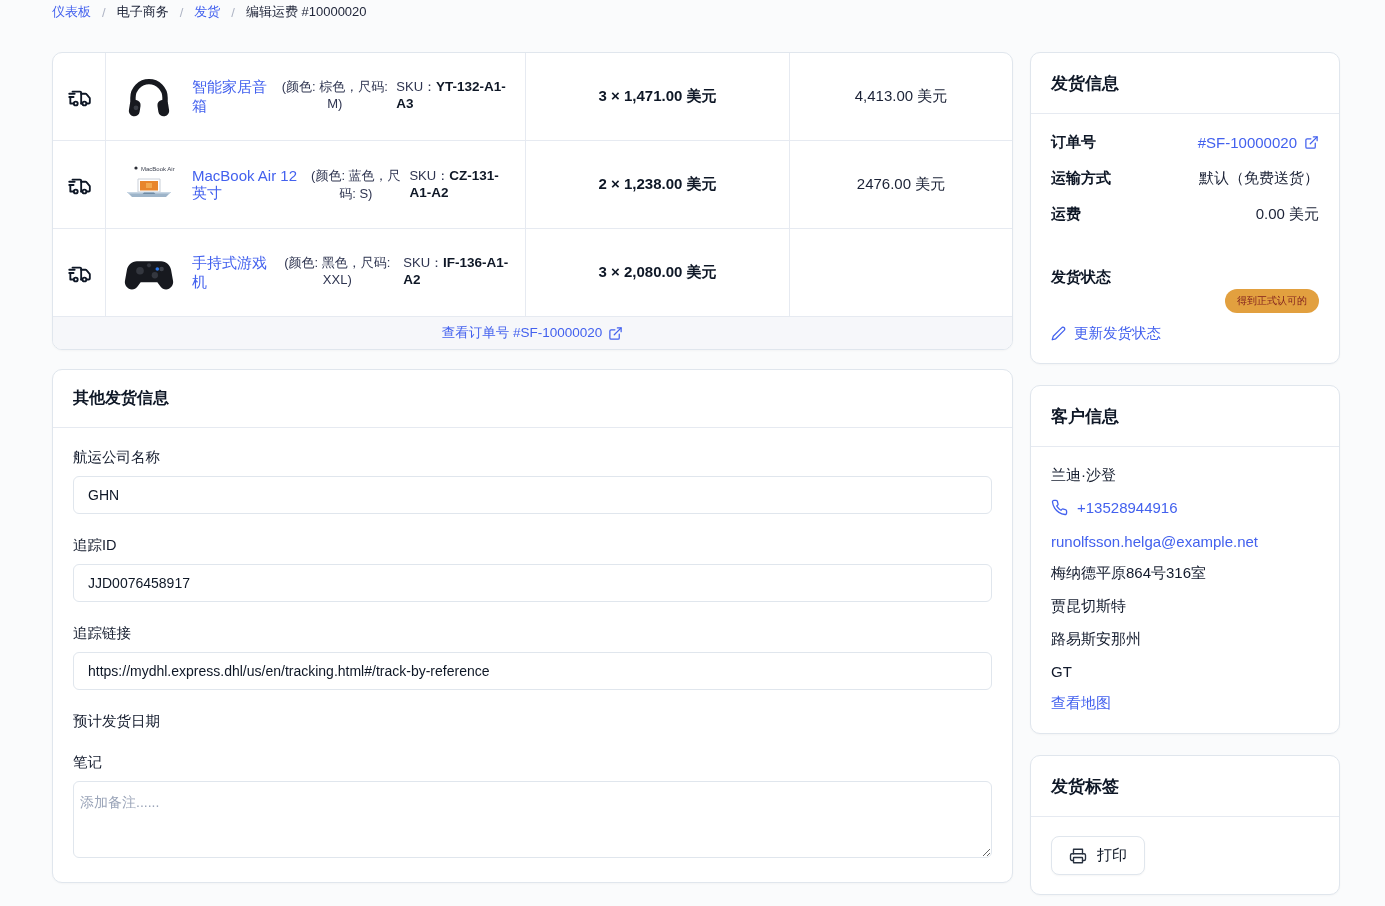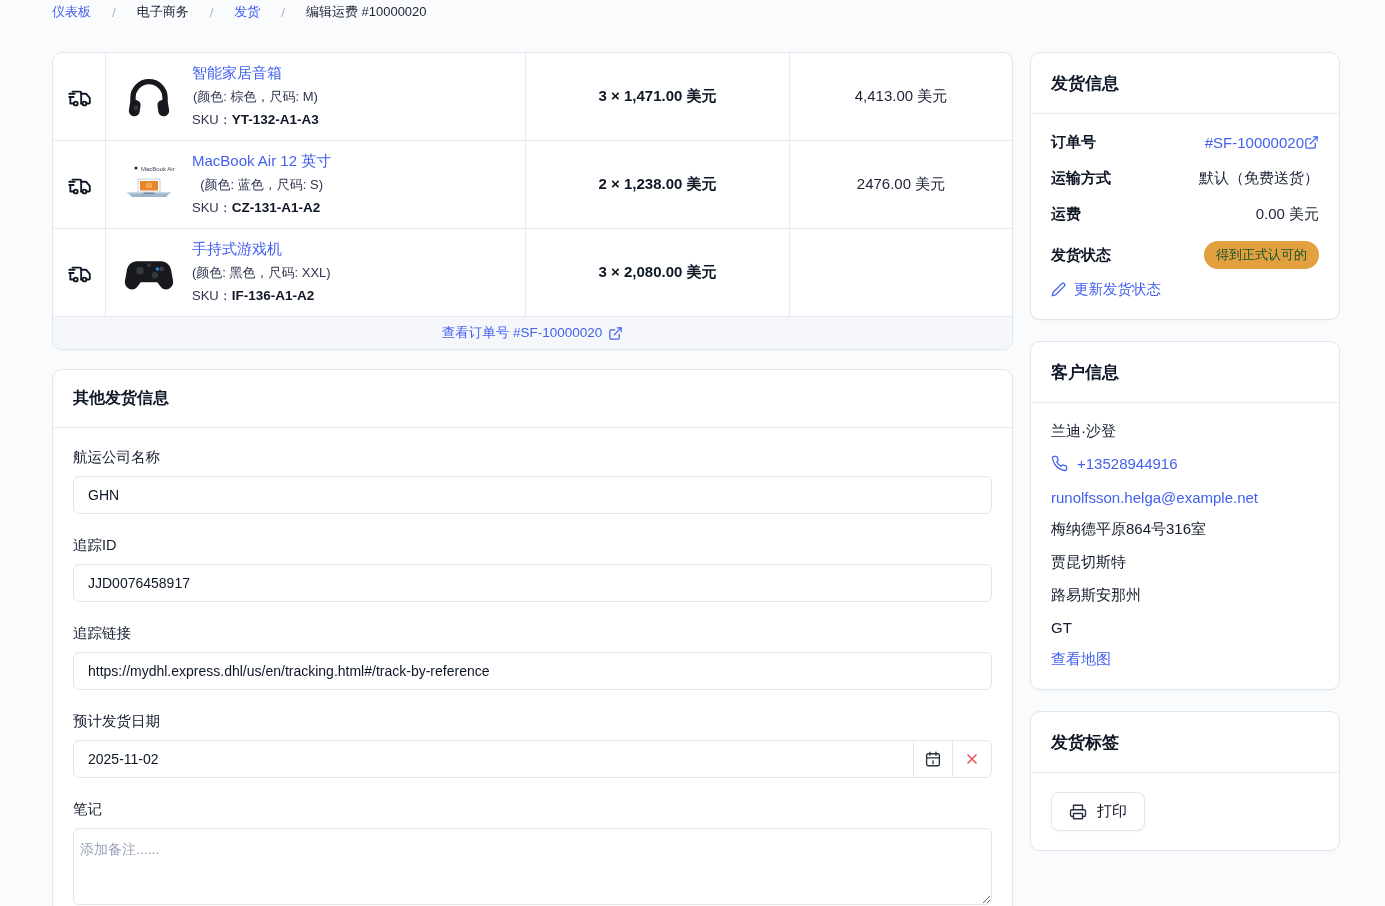--- a/index.html
+++ b/index.html
@@ -5,21 +5,21 @@
   * { margin:0; padding:0; box-sizing:border-box; }
   html,body { width:1385px; height:906px; overflow:hidden; }
   body {
     background:#fafbfc;
     font-family:"Liberation Sans","DejaVu Sans",sans-serif;
     color:#0e1726;
   }
   .page { padding:4px 45px 0 52px; }
 
   
-  .breadcrumb { display:flex; align-items:center; gap:21px; font-size:13px; height:16px; }
+  .breadcrumb { display:flex; align-items:center; gap:11px; font-size:13px; height:16px; }
   .breadcrumb a { color:#4361ee; text-decoration:none; cursor:pointer; }
   .breadcrumb .crumb-text { color:#22283c; }
   .breadcrumb .sep { color:#aeb4c4; }
 
   .columns { display:flex; gap:17px; align-items:flex-start; margin-top:32px; }
   .main-col { width:961px; flex:none; }
   .side-col { width:310px; flex:none; }
 
   .card {
     background:#fff; border:1px solid #e0e6ed; border-radius:10px;
@@ -29,21 +29,21 @@
   
   .table-card { overflow:hidden; }
   .p-row { display:flex; border-bottom:1px solid #e6eaf1; min-height:88px; }
   .cell { display:flex; align-items:center; }
   .icon-cell { width:53px; justify-content:center; border-right:1px solid #e6eaf1; }
   .prod-cell { width:420px; border-right:1px solid #e6eaf1; padding:10px 14px; gap:14px; }
   .qty-cell { width:264px; justify-content:center; border-right:1px solid #e6eaf1;
               font-weight:700; font-size:15px; color:#0e1726; }
   .total-cell { flex:1; justify-content:center; font-size:15px; color:#1b2236; }
   .thumb { width:58px; height:58px; display:flex; align-items:center; justify-content:center; flex:none; }
-  .prod-info { display:flex; flex-direction:column; gap:5px; }
+  .prod-info { display:flex; flex-direction:row; gap:5px; }
   .prod-name { color:#4361ee; font-size:15px; text-decoration:none; cursor:pointer; }
   .prod-variant { font-size:13px; color:#2e3450;text-align:center; }
   .prod-sku { font-size:13px; color:#2e3450; }
   .prod-sku b { color:#0e1726; font-size:13.5px; }
   .table-footer {
     height:32px; background:#f6f7fa; display:flex; align-items:center; justify-content:center;
   }
   .table-footer a {
     color:#4361ee; font-size:13.5px; text-decoration:none; display:inline-flex;
     align-items:center; gap:6px; cursor:pointer;
@@ -78,23 +78,23 @@
   
   .side-card { background:#fff; border:1px solid #e0e6ed; border-radius:10px;
     box-shadow:0 1px 2px rgba(14,23,38,.03); margin-bottom:21px; }
   .side-header { padding:19px 20px 18px; border-bottom:1px solid #e6eaf1;
     font-size:17px; font-weight:600; color:#0e1726; }
   .side-body { padding:19px 20px 14px; }
   .info-row { display:flex; justify-content:space-between; align-items:center;
     margin-bottom:17px; font-size:15px; }
   .info-label { font-weight:700; color:#0e1726; }
   .info-value { color:#1b2236;margin-left:20px; }
-  .order-link { color:#4361ee; text-decoration:none; display:inline-flex; align-items:center; cursor:pointer; }
-  .badge { background:#e2a03f; color:#14532d; font-size:13px; padding:5px 12px;
-    border-radius:14px; white-space:nowrap; }
+  .order-link { color:#4361ee; text-decoration:none; display:inline-flex; align-items:center; gap:7px; cursor:pointer; }
+  .badge { background:#e2a03f; color:#7f1d1d; font-size:10px; padding:5px 12px;
+    border-radius:14px; white-space:nowrap;margin-top:48px; }
   .update-link { color:#4361ee; font-size:14.5px; text-decoration:none;
     display:inline-flex; align-items:center; gap:8px; margin:1px 0 6px; cursor:pointer;font-family:Liberation Mono, monospace; }
 
   .cust-line { margin-bottom:14px; font-size:15px; color:#121a2c; }
   .cust-link { color:#4361ee; text-decoration:none; cursor:pointer; }
   .phone-line { display:inline-flex; align-items:center; gap:9px; }
 
   .print-btn {
     display:inline-flex; align-items:center; gap:10px; padding:0 17px; height:39px;
     background:#fff; border:1px solid #e0e6ed; border-radius:8px; font-size:15px;
@@ -255,35 +255,20 @@
             <input class="input" type="text" value="JJD0076458917" style="">
           </div>
 
           <div class="field">
             <label class="field-label">追踪链接</label>
             <input class="input" type="text" value="https://mydhl.express.dhl/us/en/tracking.html#/track-by-reference" style="">
           </div>
 
           <div class="field">
             <label class="field-label">预计发货日期</label>
-            <div class="date-wrap">
-              <input class="input" type="text" value="2025-11-02" style="">
-              <button class="date-btn cal-btn">
-                <svg width="18" height="18" viewBox="0 0 24 24" fill="none" stroke="#27303f" stroke-width="1.8" stroke-linecap="round" stroke-linejoin="round">
-                  <rect x="3.5" y="5" width="17" height="16" rx="2"></rect>
-                  <path d="M16 3v4M8 3v4M3.5 10.5h17"></path>
-                  <path d="M12 14.5v3.5"></path>
-                </svg>
-              </button>
-              <button class="date-btn clear-btn">
-                <svg width="16" height="16" viewBox="0 0 24 24" fill="none" stroke="#e7515a" stroke-width="2.4" stroke-linecap="round">
-                  <path d="M18 6 6 18M6 6l12 12"></path>
-                </svg>
-              </button>
-            </div>
           </div>
 
           <div class="field" style="margin-bottom:0;">
             <label class="field-label">笔记</label>
             <textarea class="input" placeholder="添加备注......" style=""></textarea>
           </div>
 
         </div>
       </div>
     </div>

